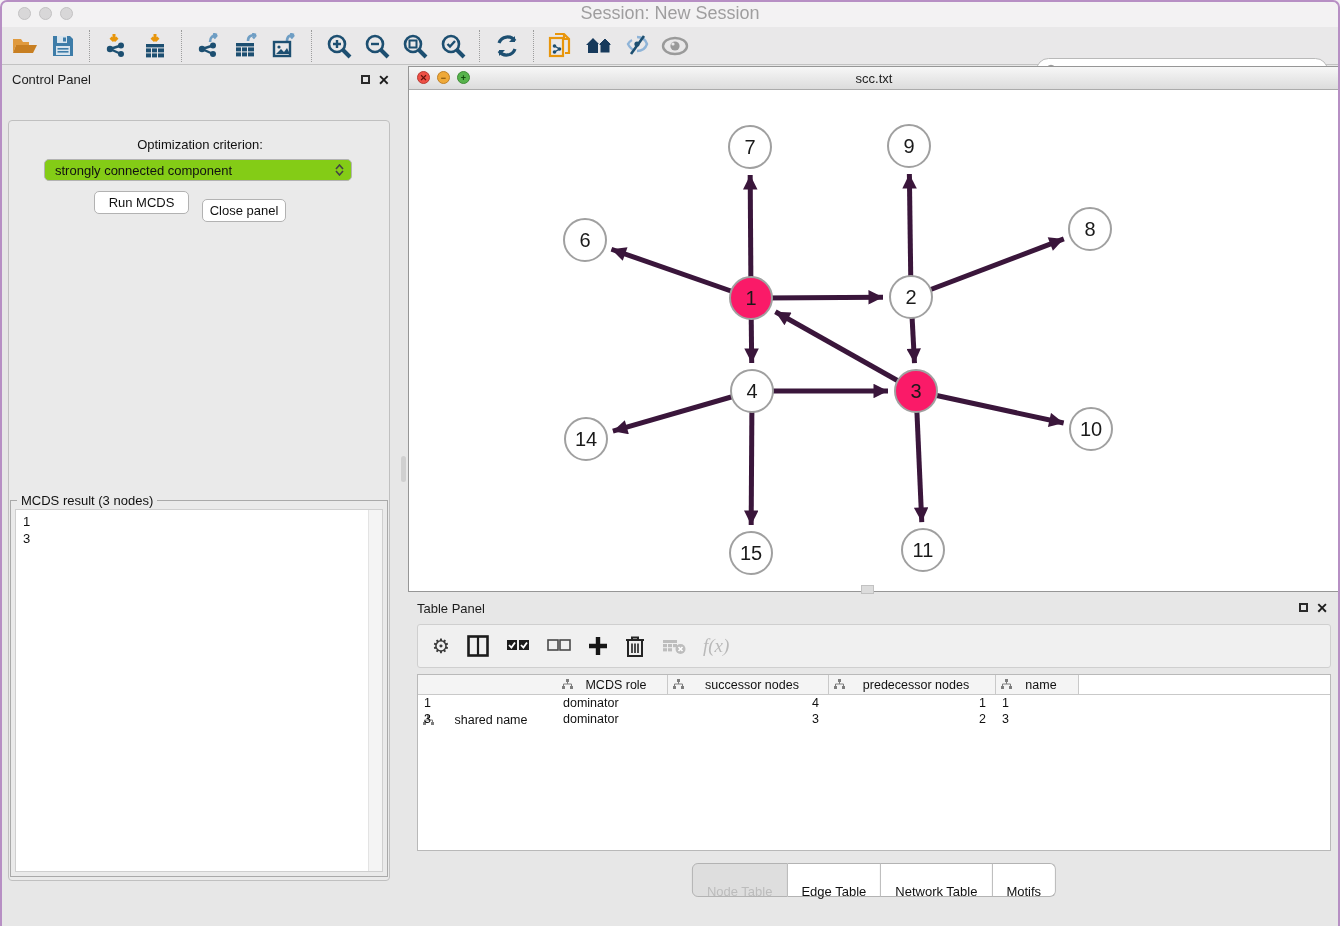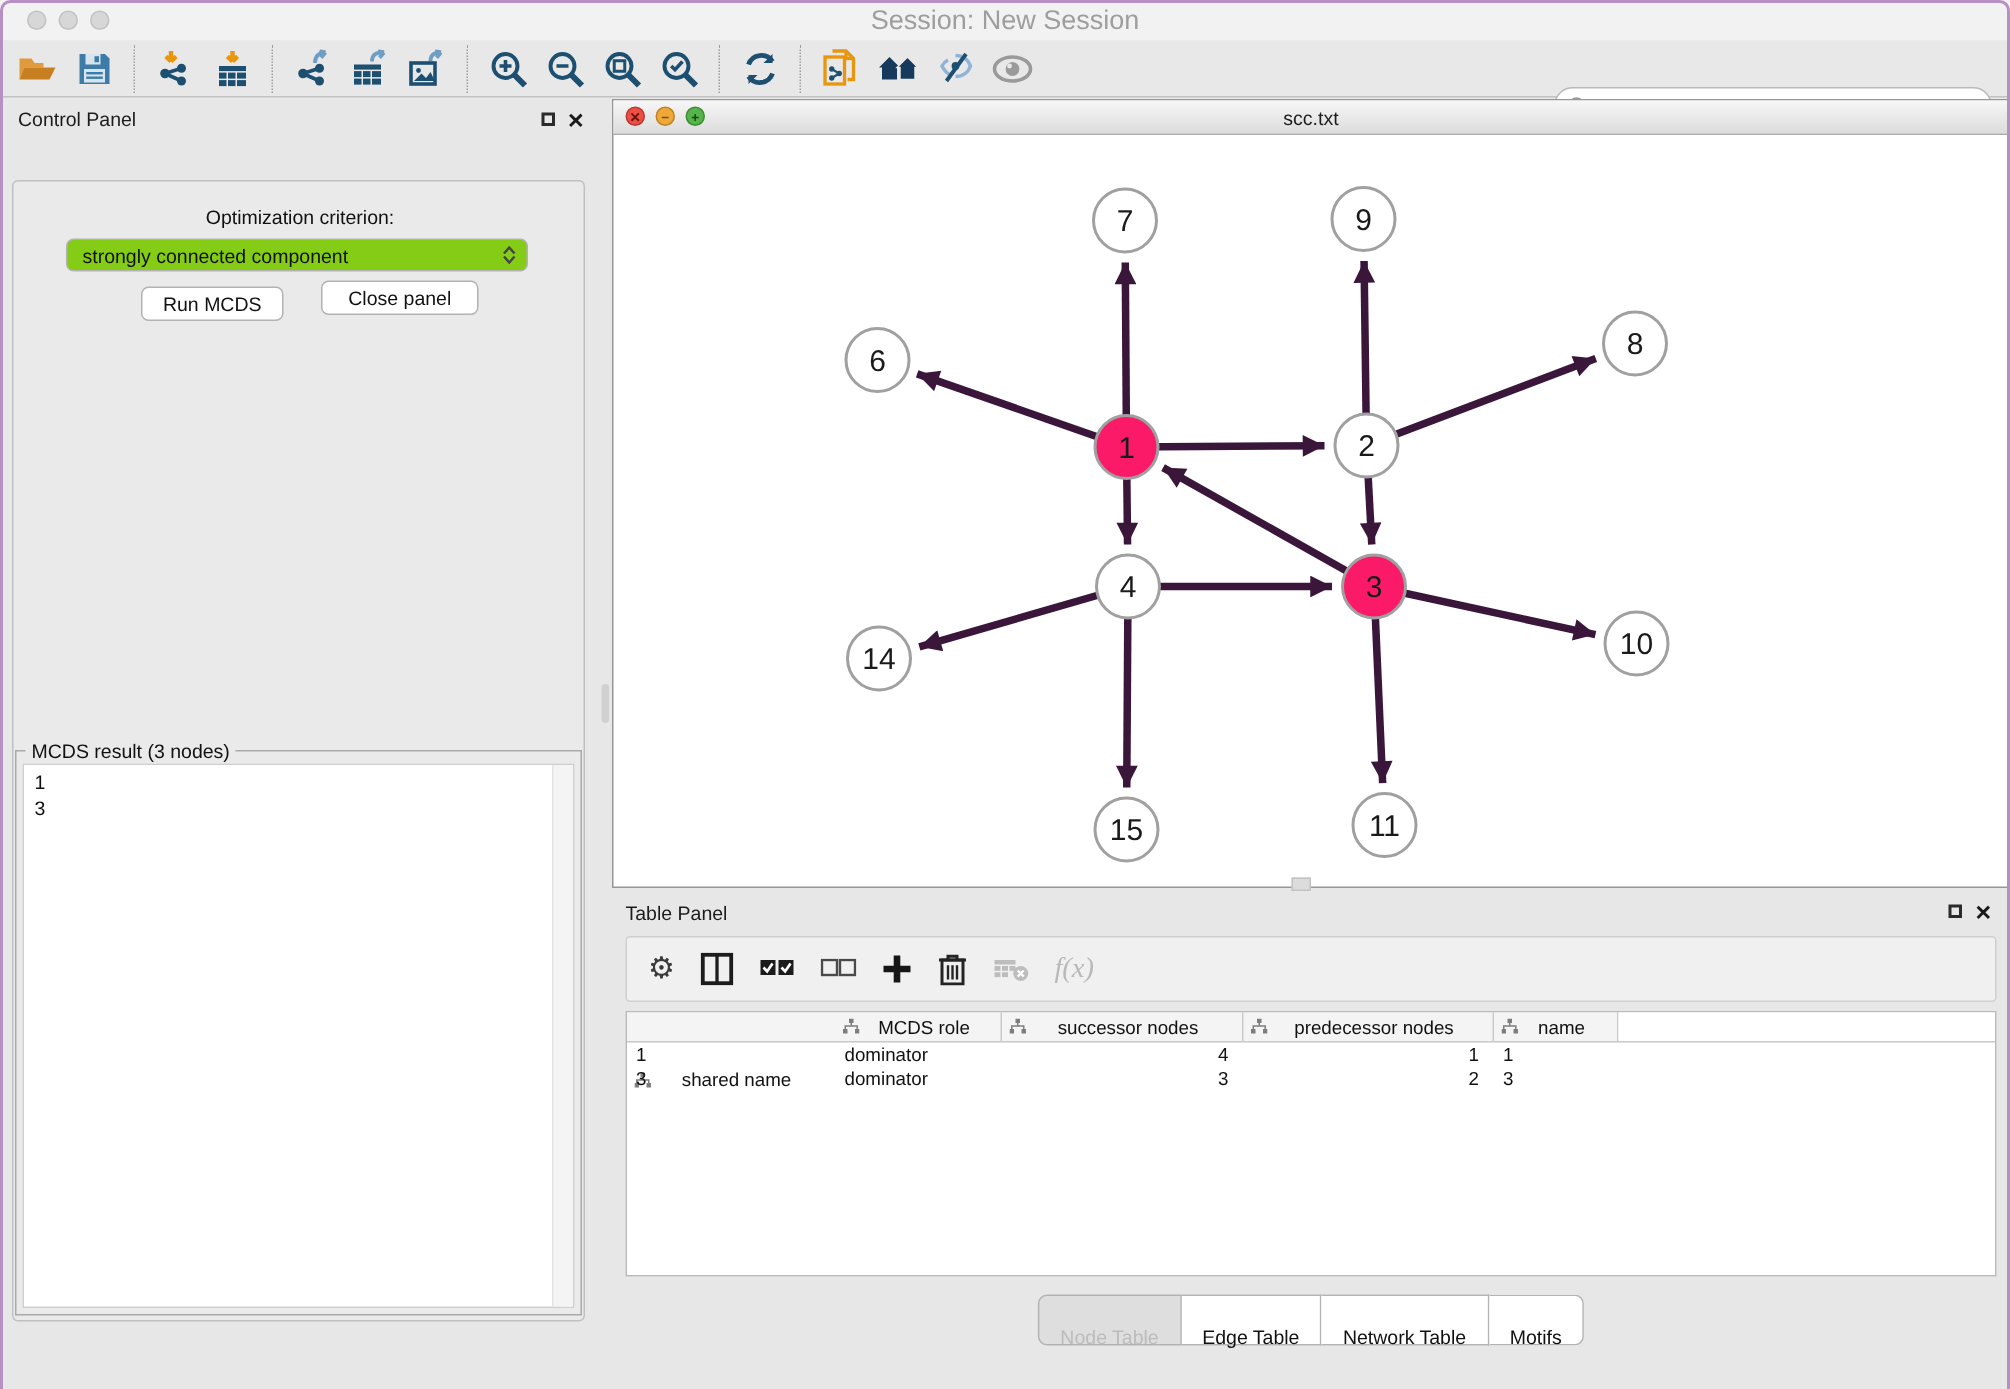--- a/index.html
+++ b/index.html
@@ -271,21 +271,21 @@
           <path d="M1 5 L4.5 1 L8 5" fill="none" stroke="#444" stroke-width="1.6"></path>
         </svg>
       <svg width="9" height="6" viewBox="0 0 9 6">
           <path d="M1 1 L4.5 5 L8 1" fill="none" stroke="#444" stroke-width="1.6"></path>
         </svg>
     </span>
   </div>
   <div class="cp-btn" style="left:94px;top:191px;width:95px;">
       <span>Run MCDS</span>
     </div>
-  <div class="cp-btn" style="left:202px;top:187px;width:105px;margin-left:12px;">
+  <div class="cp-btn" style="left:202px;top:199px;width:84px;">
       <span>Close panel</span>
     </div>
   <div class="result-fs">
     <span class="legend">MCDS result (3 nodes)</span>
     <div class="result-area">
       <div class="result-text" id="result-text">1
 3</div>
       <div class="result-scroll"></div>
     </div>
   </div>

